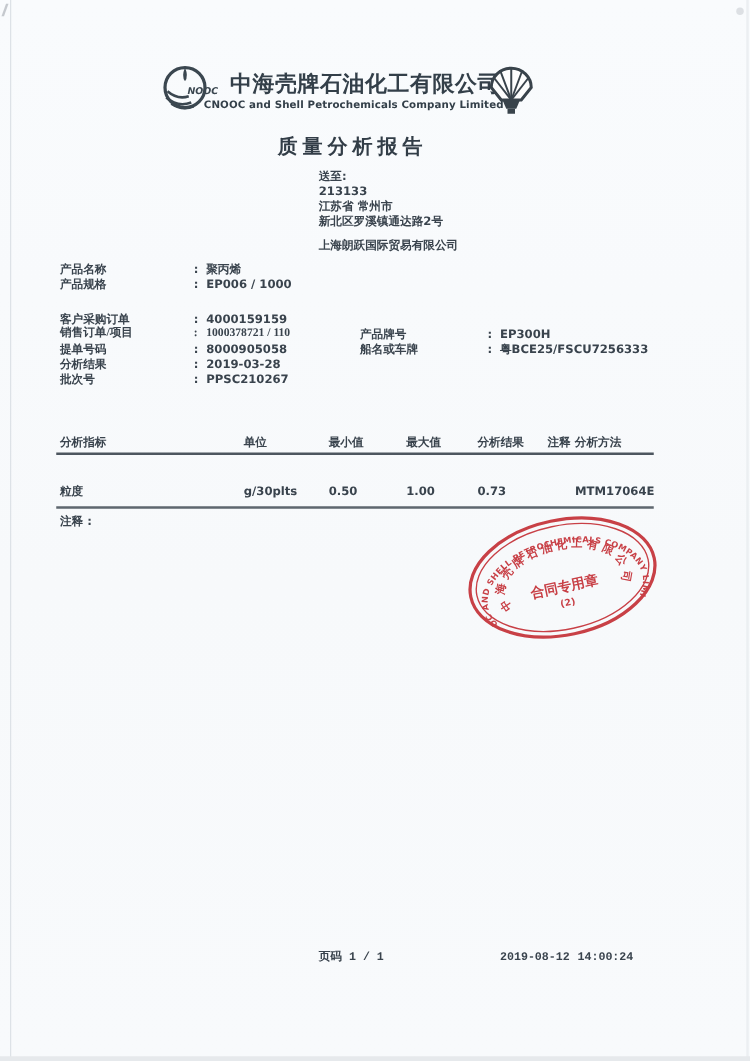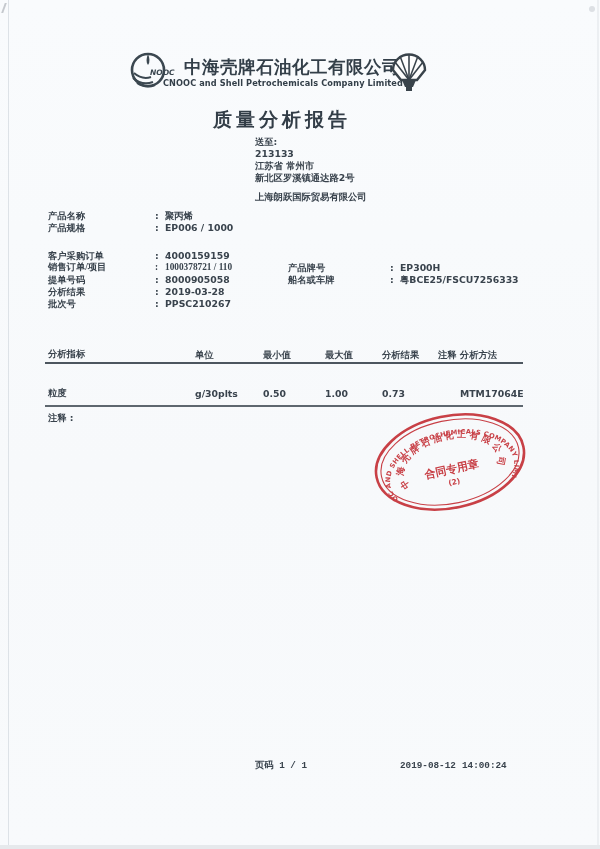--- a/index.html
+++ b/index.html
@@ -11,33 +11,33 @@
   .abs{position:absolute;}
   
   .edge-left{left:8px;top:0;width:1px;height:849px;background:#dde2e7;}
   .edge-bottom{left:0;top:845px;width:600px;height:4px;background:#e6e9ec;}
   .edge-right{left:597px;top:0;width:2px;height:849px;background:#eceff2;}
   .mark-tl{left:3px;top:3px;width:7px;height:10px;border-left:2px solid #9aa1a8;transform:skewX(-20deg);opacity:.55;}
   .mark-tr{left:589px;top:6px;width:6px;height:6px;border-radius:50%;background:#c9ced3;opacity:.6;}
   
   .company-cn{left:184px;top:55px;font-size:17.5px;font-weight:bold;color:#333f49;letter-spacing:.5px;white-space:nowrap;}
   .company-en{left:163px;top:78px;font-size:8.2px;font-weight:bold;color:#333f49;letter-spacing:.1px;white-space:nowrap;}
-  .doc-title{left:0;top:107px;width:564px;text-align:center;font-size:19px;font-weight:bold;letter-spacing:4px;color:#323d47;}
+  .doc-title{left:0;top:107px;width:564px;text-align:center;font-size:16px;font-weight:bold;letter-spacing:4px;color:#323d47;}
   
   .t{font-size:9.3px;font-weight:600;color:#39434d;white-space:nowrap;line-height:1;}
   .recip{left:255px;}
   
   .row{position:absolute;left:0;top:0;width:536px;height:12px;}
   .lbl{position:absolute;}
   .sep{position:absolute;}
   .val{position:absolute;}
   .g-left .lbl{left:48px;} .g-left .sep{left:155px;} .g-left .val{left:165px;}
   .g-right .lbl{left:288px;} .g-right .sep{left:390px;} .g-right .val{left:400px;}
   
-  .t-c1{position:absolute;left:48px;font-family:Liberation Mono, monospace;} .t-c2{position:absolute;left:195px;}
+  .t-c1{position:absolute;left:48px;} .t-c2{position:absolute;left:195px;}
   .t-c3{position:absolute;left:263px;} .t-c4{position:absolute;left:325px;}
   .t-c5{position:absolute;left:382px;} .t-c6{position:absolute;left:438px;}
   .t-c6m{position:absolute;left:460px;}
   .rule{position:absolute;left:45px;width:478px;background:#4d565f;}
   .rule-header{top:362px;height:2px;}
   .rule-bottom{top:405px;height:1.5px;opacity:.9;}
   
   .stamp{left:366px;top:404px;transform:rotate(-12deg);transform-origin:50% 50%;opacity:.88;}
   
   .foot{top:761px;font-family:Liberation Mono, monospace;}

